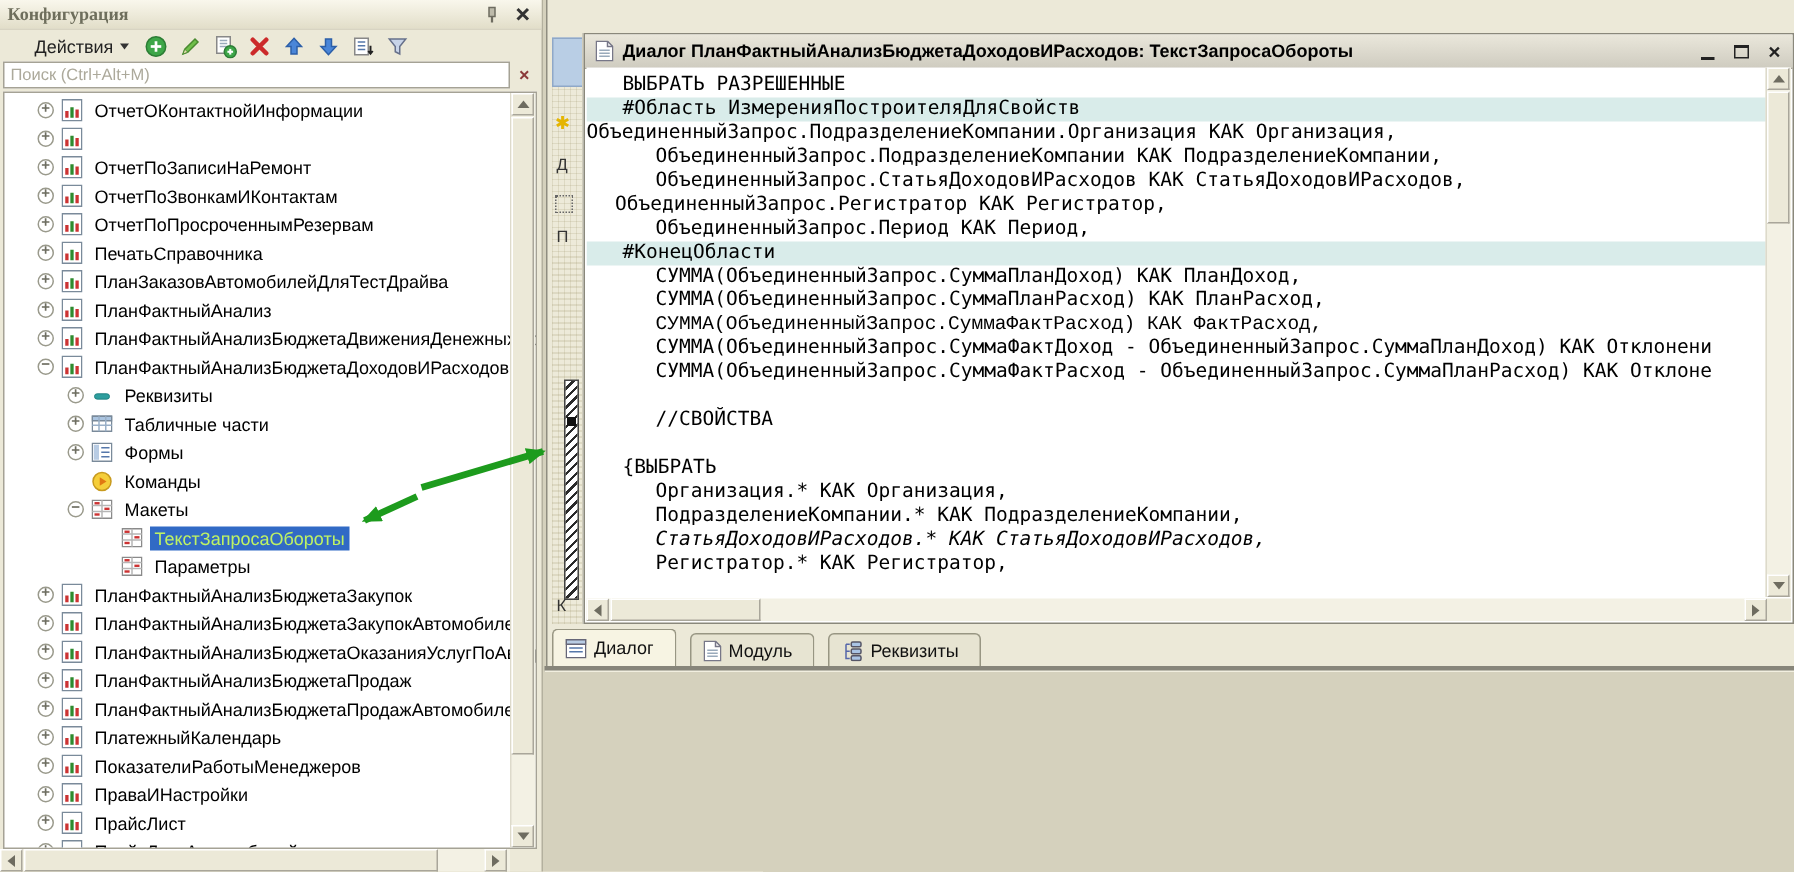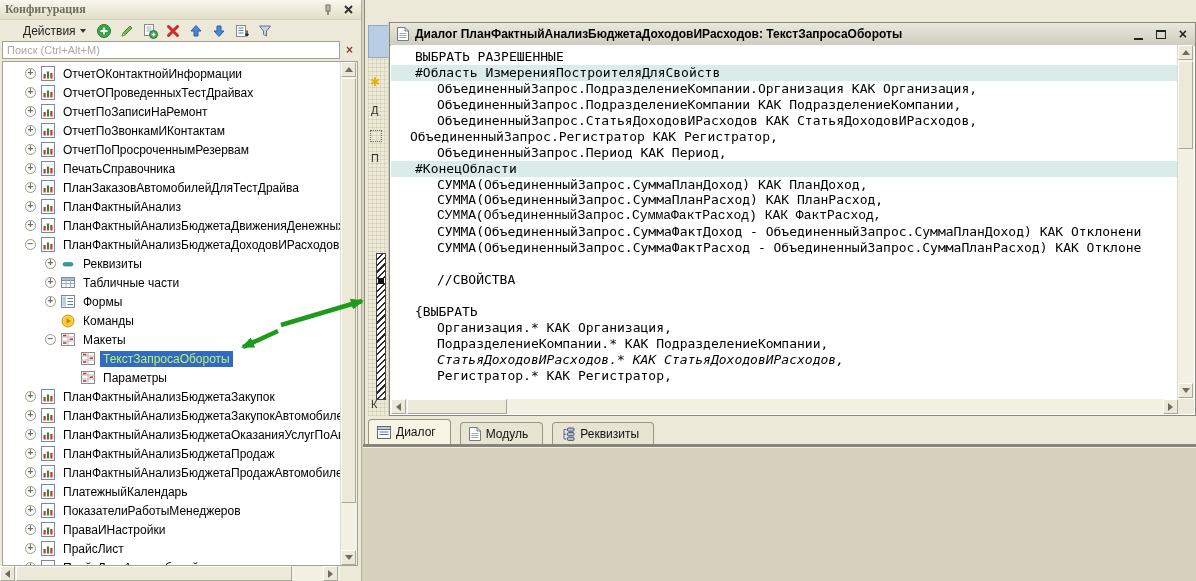--- a/index.html
+++ b/index.html
@@ -181,21 +181,20 @@
         <div class="tree-row" style="padding-left: 22px;">
           <span class="expander">+</span>
           <span class="icon tree-ico">
             <svg width="14" height="15" viewBox="0 0 14 15">
               <rect x="0.5" y="0.5" width="13" height="14" fill="#fff" stroke="#7A8A9A"></rect>
               <rect x="2.5" y="8" width="2.2" height="4.5" fill="#CC3333"></rect>
               <rect x="5.9" y="5.5" width="2.2" height="7" fill="#2E8B2E"></rect>
               <rect x="9.3" y="7" width="2.2" height="5.5" fill="#CC3333"></rect>
             </svg>
           </span>
-          <span class="tree-label">ОтчетОПроведенныхТестДрайвах</span>
         </div>
         <div class="tree-row" style="padding-left: 22px;">
           <span class="expander">+</span>
           <span class="icon tree-ico">
             <svg width="14" height="15" viewBox="0 0 14 15">
               <rect x="0.5" y="0.5" width="13" height="14" fill="#fff" stroke="#7A8A9A"></rect>
               <rect x="2.5" y="8" width="2.2" height="4.5" fill="#CC3333"></rect>
               <rect x="5.9" y="5.5" width="2.2" height="7" fill="#2E8B2E"></rect>
               <rect x="9.3" y="7" width="2.2" height="5.5" fill="#CC3333"></rect>
             </svg>
@@ -547,21 +546,21 @@
       <span class="win-ctrls">
         <span class="win-min"></span>
         <span class="win-max"></span>
         <span class="win-close">×</span>
       </span>
     </div>
     <div class="code-body">
       <div class="query-text">
           <div class="code-line" style="padding-left: 24px;">ВЫБРАТЬ РАЗРЕШЕННЫЕ</div>
           <div class="code-line hl" style="padding-left: 24px;">#Область ИзмеренияПостроителяДляСвойств</div>
-          <div class="code-line" style="padding-left: 46px;">ОбъединенныйЗапрос.ПодразделениеКомпании.Организация КАК Организация,</div>
+          <div class="code-line" style="">ОбъединенныйЗапрос.ПодразделениеКомпании.Организация КАК Организация,</div>
           <div class="code-line" style="padding-left: 46px;">ОбъединенныйЗапрос.ПодразделениеКомпании КАК ПодразделениеКомпании,</div>
           <div class="code-line" style="padding-left: 46px;">ОбъединенныйЗапрос.СтатьяДоходовИРасходов КАК СтатьяДоходовИРасходов,</div>
           <div class="code-line" style="padding-left: 19px;">ОбъединенныйЗапрос.Регистратор КАК Регистратор,</div>
           <div class="code-line" style="padding-left: 46px;">ОбъединенныйЗапрос.Период КАК Период,</div>
           <div class="code-line hl" style="padding-left: 24px;">#КонецОбласти</div>
           <div class="code-line" style="padding-left: 46px;">СУММА(ОбъединенныйЗапрос.СуммаПланДоход) КАК ПланДоход,</div>
           <div class="code-line" style="padding-left: 46px;">СУММА(ОбъединенныйЗапрос.СуммаПланРасход) КАК ПланРасход,</div>
           <div class="code-line" style="padding-left: 46px; font-family: Liberation Mono, monospace;">СУММА(ОбъединенныйЗапрос.СуммаФактРасход) КАК ФактРасход,</div>
           <div class="code-line" style="padding-left: 46px;">СУММА(ОбъединенныйЗапрос.СуммаФактДоход - ОбъединенныйЗапрос.СуммаПланДоход) КАК Отклонени</div>
           <div class="code-line" style="padding-left: 46px;">СУММА(ОбъединенныйЗапрос.СуммаФактРасход - ОбъединенныйЗапрос.СуммаПланРасход) КАК Отклоне</div>

